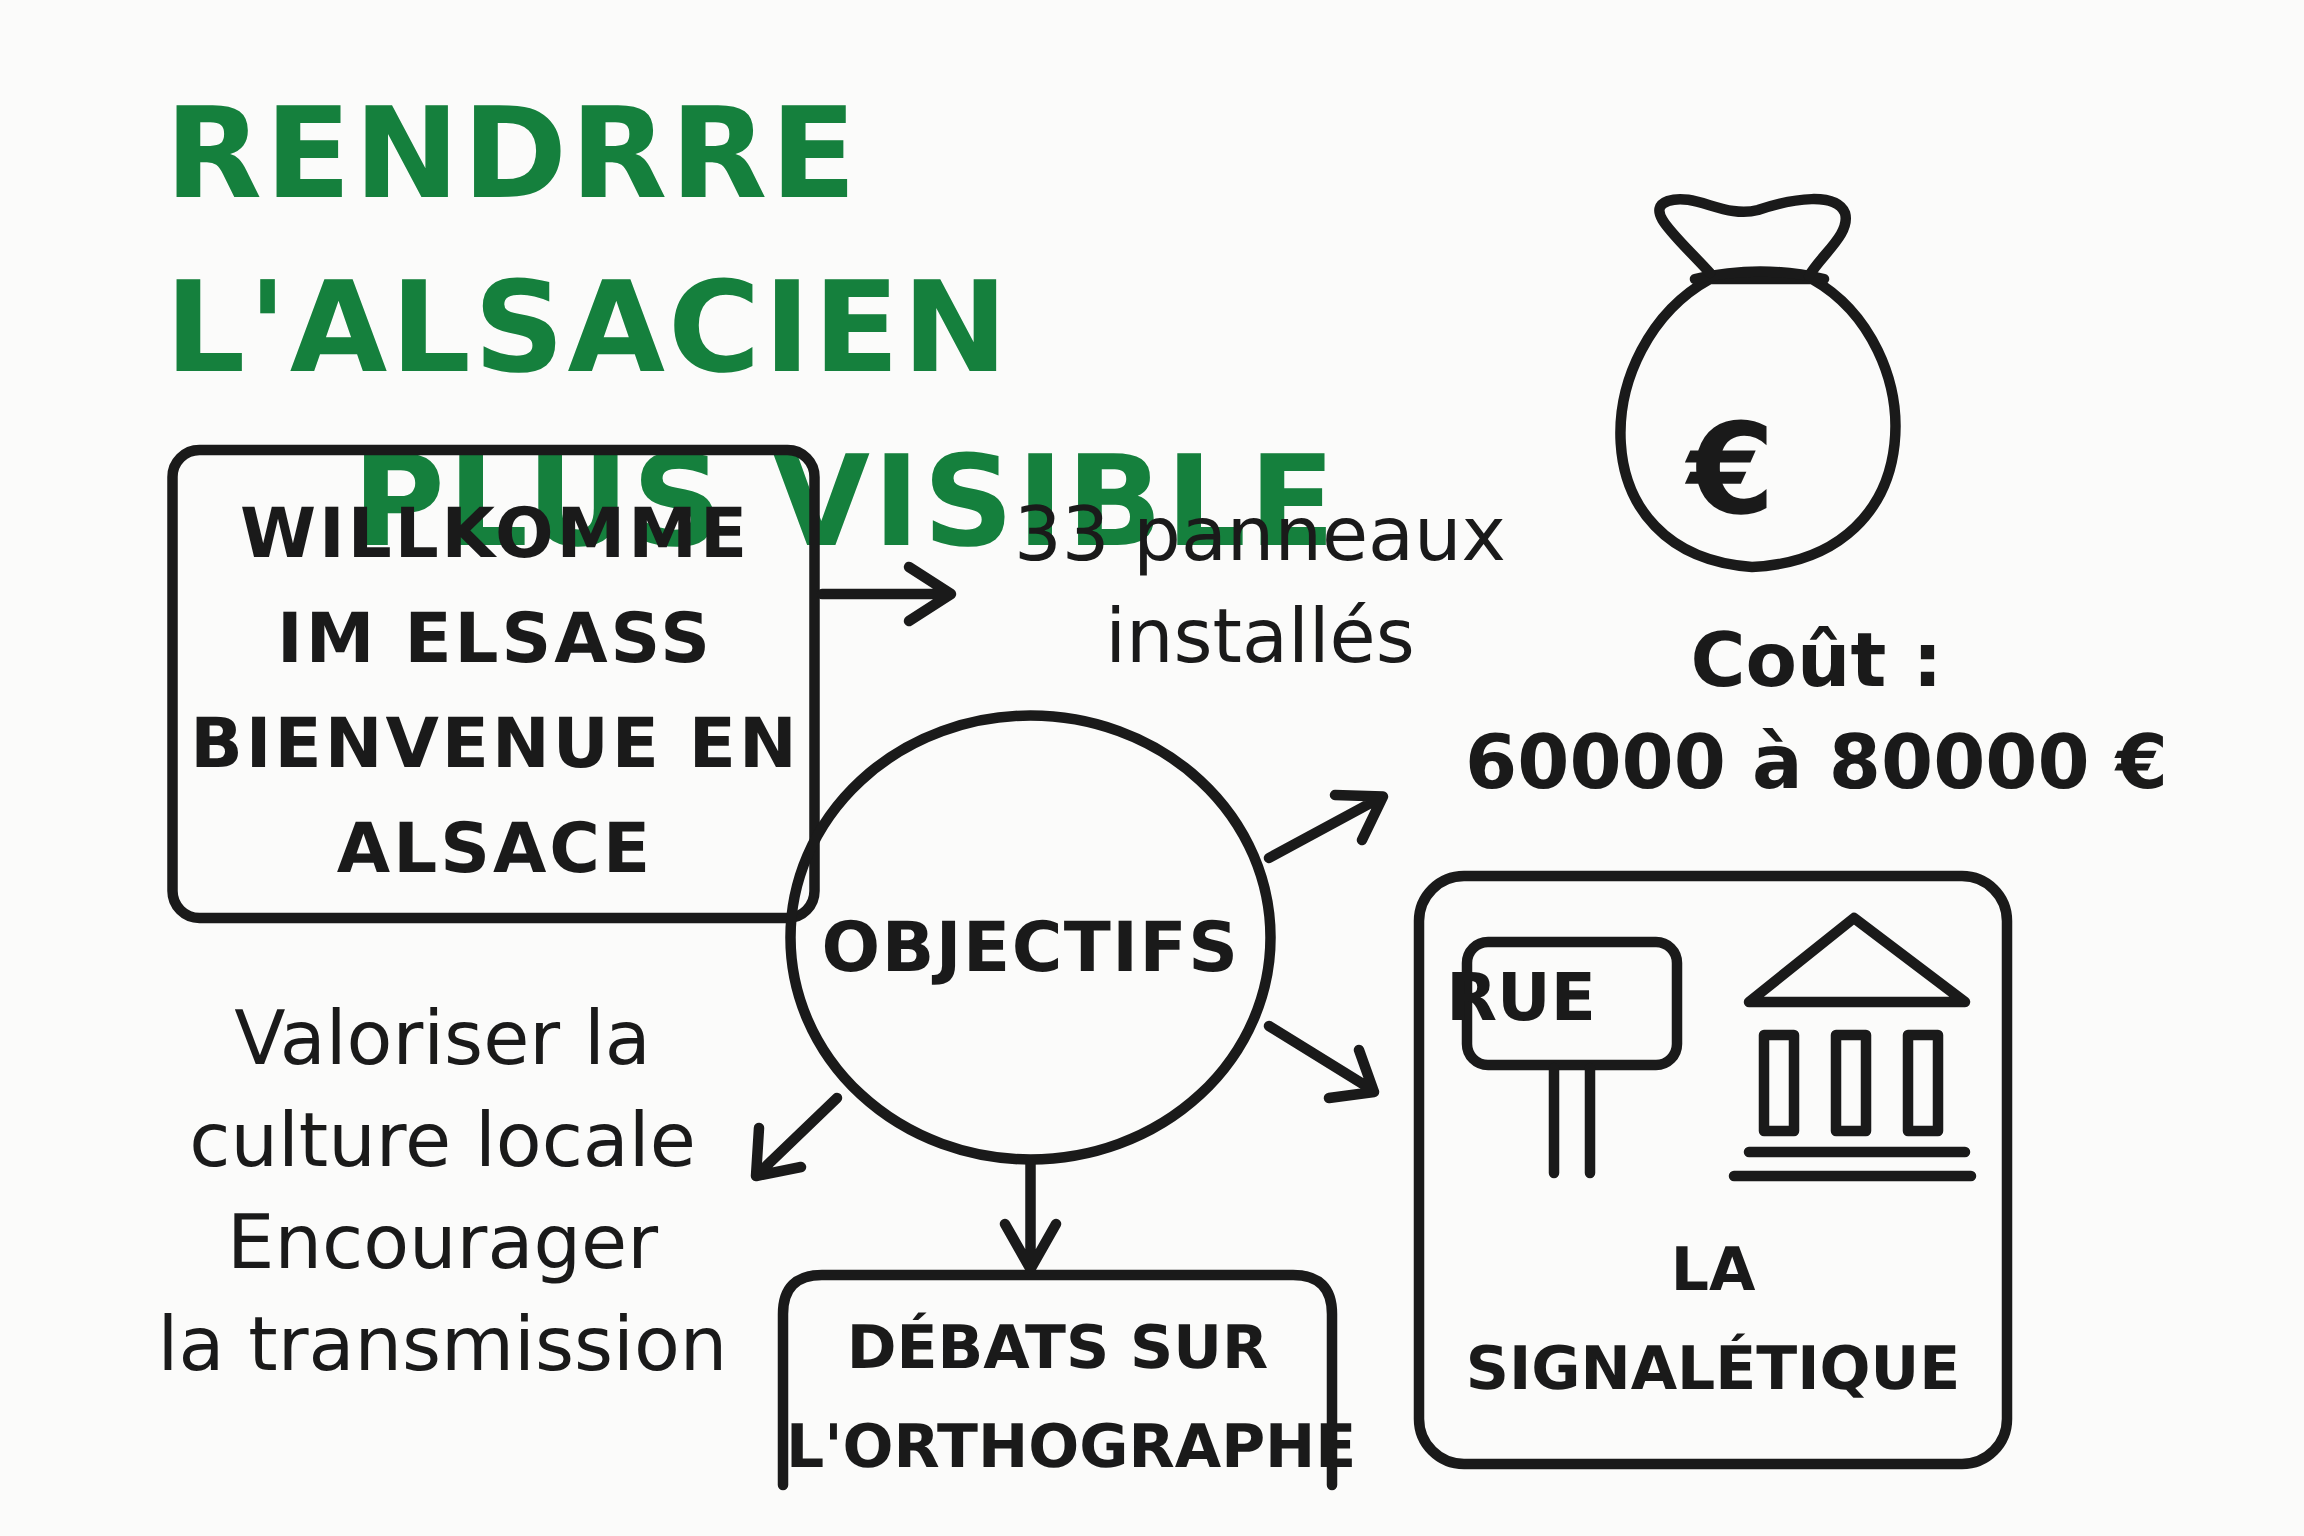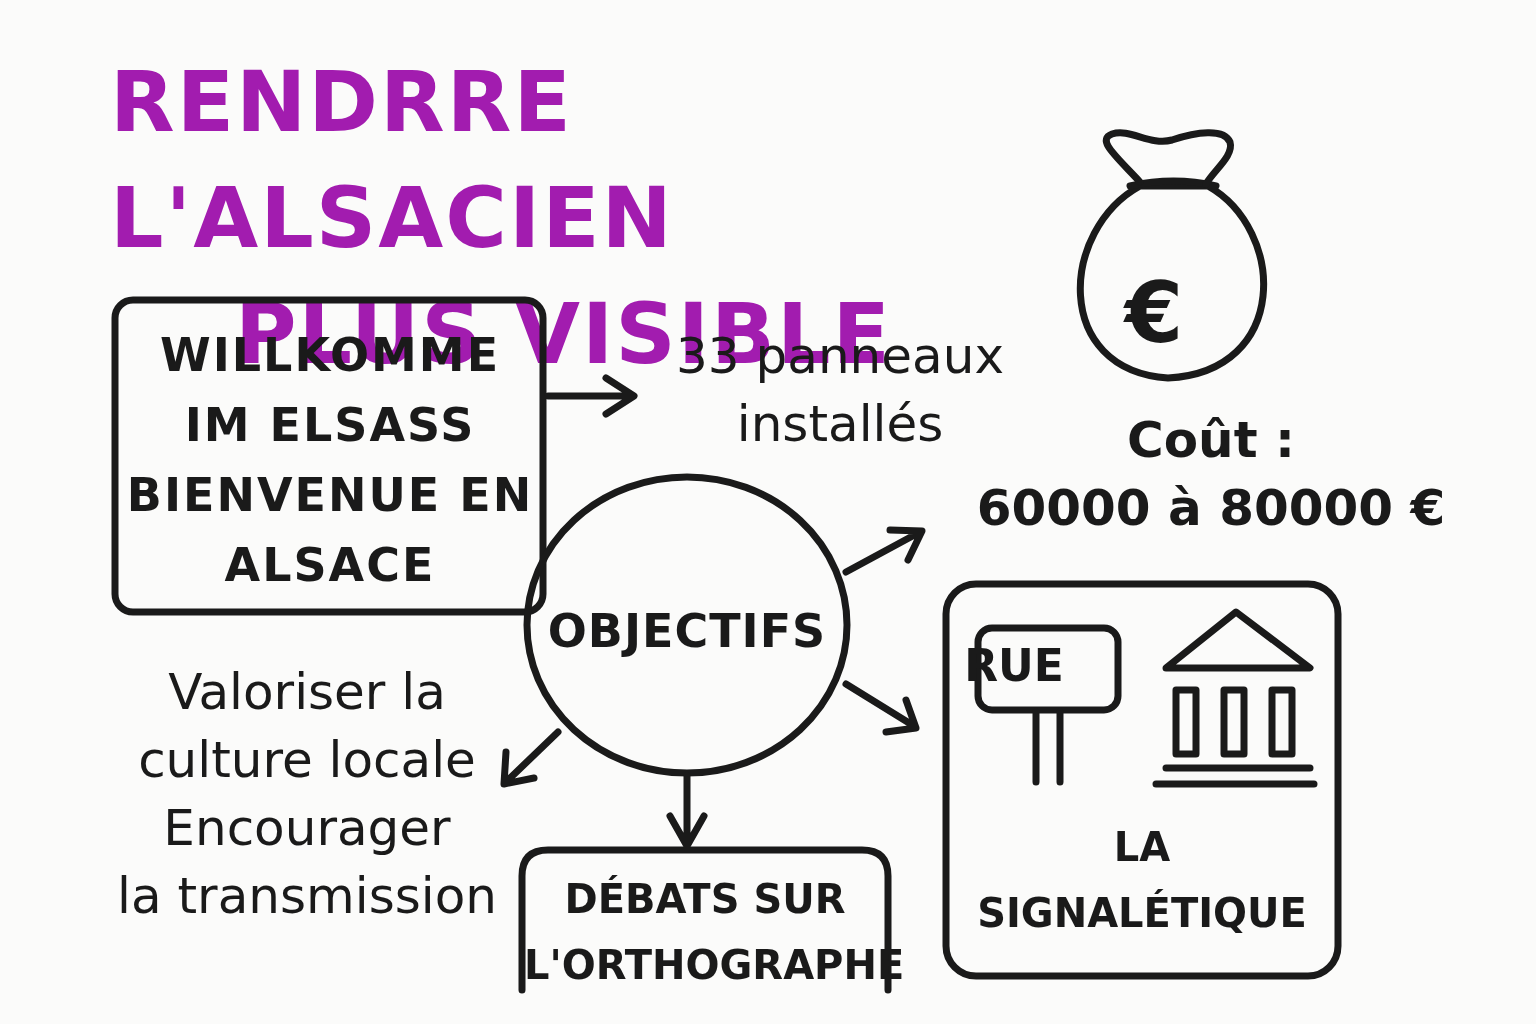--- a/index.html
+++ b/index.html
@@ -8,21 +8,21 @@
     background: #fbfbfa;
     position: relative;
     font-family: "DejaVu Sans", sans-serif;
     color: #1a1a1a;
   }
   .abs { position: absolute; }
   .title {
     left: 110px; top: 44px; width: 940px;
     font-family: "DejaVu Sans", sans-serif;
     font-weight: bold; font-size: 84px; line-height: 116px;
-    letter-spacing: 2px; color: #a21caf;
+    letter-spacing: 2px; color: #15803d;
   }
   .title .l2 { display: block; padding-left: 125px; }
   svg.lines { position: absolute; left: 0; top: 0; }
   .box-text {
     font-weight: bold; font-size: 46px; line-height: 70px;
     text-align: center; letter-spacing: 2px;
   }
   .hand {
     font-family: "DejaVu Sans", sans-serif;
     font-size: 50px; line-height: 68px; text-align: center;
@@ -90,21 +90,21 @@
   <div>installés</div>
 </div>
 
 <div class="abs hand" style="left:940px; top:406px; width:480px; font-weight:bold;margin-left:31px;">
   <div>Coût :</div>
   <div>60000 à 80000 €</div>
 </div>
 
 <div class="abs circle-label" style="left:527px; top:604px; width:320px;">OBJECTIFS</div>
 
-<div class="abs hand" style="left:100px; top:658px; width:390px;margin-left:12px;">
+<div class="abs hand" style="left:100px; top:658px; width:390px;">
   <div>Valoriser la</div>
   <div>culture locale</div>
   <div>Encourager</div>
   <div>la transmission</div>
 </div>
 
 <div class="abs box-text" style="left:524px; top:866px; width:362px; font-size:40px; line-height:66px; letter-spacing:0;">
   <div>DÉBATS SUR</div>
   <div>L'ORTHOGRAPHE</div>
 </div>

